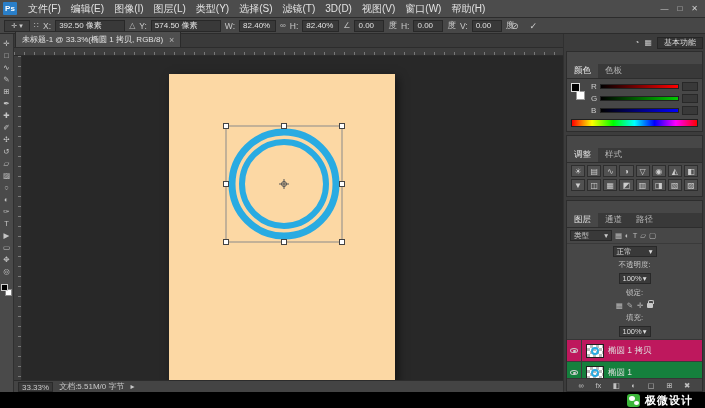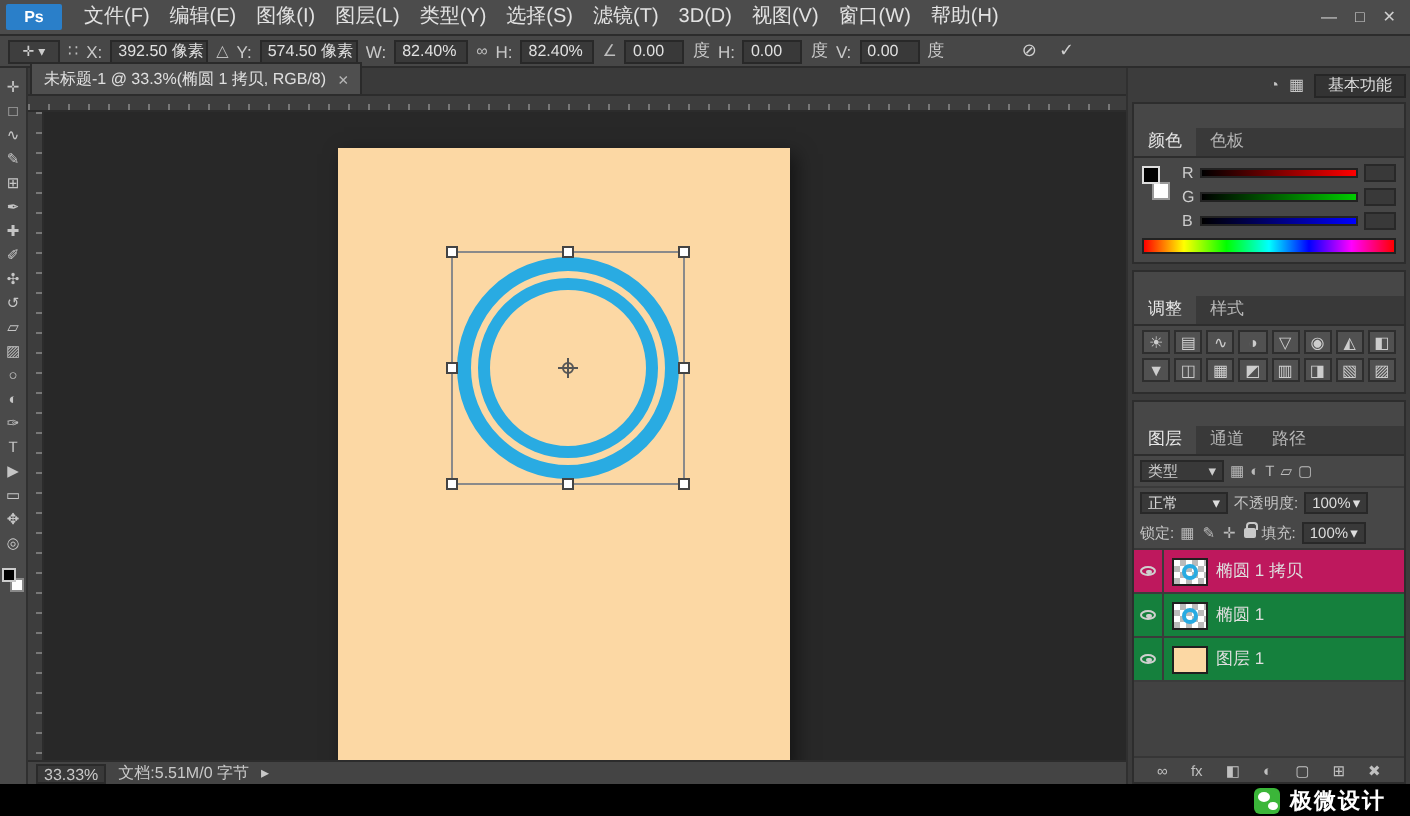--- a/index.html
+++ b/index.html
@@ -4,34 +4,34 @@
 <style>
   * { margin:0; padding:0; box-sizing:border-box; }
   html,body { width:705px; height:408px; overflow:hidden; background:#1a1a1a;
     font-family:"Liberation Sans","DejaVu Sans",sans-serif; }
 
   .window { position:absolute; left:0; top:0; width:705px; height:392px; background:#474747; }
 
   
   .menubar { height:18px; background:#4c4c4c; border-bottom:1px solid #2c2c2c;
     display:flex; align-items:center; padding-left:3px; }
-  .ps-logo { width:28px; height:13px; background:#2a7fc9; color:#fff; font-size:8px; font-weight:bold;
+  .ps-logo { width:14px; height:13px; background:#2a7fc9; color:#fff; font-size:8px; font-weight:bold;
     display:flex; align-items:center; justify-content:center; border-radius:1px; margin-right:6px; }
   .menu-item { font-size:10px; color:#e2e2e2; padding:0 5px; line-height:18px; white-space:nowrap; }
   .win-controls { margin-left:auto; display:flex; gap:9px; padding-right:7px; color:#cfcfcf; font-size:8px; }
 
   
   .optionsbar { height:16px; background:#474747; border-bottom:1px solid #2c2c2c; display:flex;
     align-items:center; gap:4px; padding-left:4px; font-size:8.5px; color:#c9c9c9; position:relative; }
   .preset-box { width:26px; height:12px; background:#3e3e3e; border:1px solid #2a2a2a; display:flex;
     align-items:center; justify-content:center; gap:2px; font-size:7px; color:#ccc; }
   .oicon { font-size:8px; color:#bdbdbd; }
   .ofield { background:#393939; border:1px solid #282828; height:12px; line-height:10px; padding:0 3px;
     color:#e0e0e0; font-size:8px; white-space:nowrap; overflow:hidden; }
-  .w52{ width:49px; } .w34{ width:37px; } .w28{ width:30px; }
+  .w52{ width:70px; } .w34{ width:37px; } .w28{ width:30px; }
   .tx-actions { position:absolute; right:168px; display:flex; gap:11px; font-size:9px; color:#cfcfcf; }
 
   
   .content { position:absolute; top:34px; left:0; right:0; bottom:0; display:flex; }
 
   .toolbar { width:14px; background:#4a4a4a; border-right:1px solid #303030; display:flex;
     flex-direction:column; align-items:center; padding-top:5px; gap:3px; flex:none; }
   .tool { font-size:7.5px; color:#c5c5c5; height:9px; line-height:9px; width:100%; text-align:center; }
   .swatchpair { position:relative; width:11px; height:12px; margin-top:5px; flex:none; }
   .cswatch-bg2 { position:absolute; right:0; bottom:0; width:7px; height:7px; background:#fff; border:1px solid #888; }
@@ -91,21 +91,21 @@
   .addlabel { font-size:8px; color:#b0b0b0; padding:3px 5px 1px; }
   .adjgrid { display:grid; grid-template-columns:repeat(8,1fr); gap:2px; padding:2px 4px 5px; }
   .adjicon { height:12px; display:flex; align-items:center; justify-content:center; font-size:8px;
     color:#cdcdcd; background:#515151; border:1px solid #2e2e2e; }
 
   .layerspanel { flex:1; display:flex; flex-direction:column; margin-bottom:0; min-height:0; }
   .filterrow { display:flex; align-items:center; gap:3px; padding:2px 3px; border-bottom:1px solid #3a3a3a; }
   .filterbox { width:42px; height:11px; background:#393939; border:1px solid #282828; font-size:7.5px;
     color:#ccc; display:flex; align-items:center; justify-content:space-between; padding:0 3px; }
   .ficon { font-size:7.5px; color:#bbb; }
-  .blendrow { display:flex; align-items:center; gap:3px; padding:2px 3px; font-size:7.5px; color:#c5c5c5; }
+  .blendrow { display:flex; align-items:center; gap:3px; padding:2px 3px; font-size:7.5px; color:#c5c5c5;flex-direction:column; }
   .mini { height:11px; background:#393939; border:1px solid #282828; font-size:7.5px; color:#ddd;
     display:flex; align-items:center; justify-content:space-between; padding:0 3px; }
   .blendbox { width:44px; } .valbox { width:32px; }
   .lockicons { display:flex; align-items:center; gap:4px; }
 
   .layerlist { flex:1; background:#424242; border-top:1px solid #363636; overflow:hidden; }
   .lrow { height:22px; display:flex; align-items:center; background:#15803d;
     border-bottom:1px solid #3b3b3b; font-size:8.5px; color:#dedede; }
   .lrow.selected { background:#be185d; }
   .eyebox { width:15px; height:100%; display:flex; align-items:center; justify-content:center;

